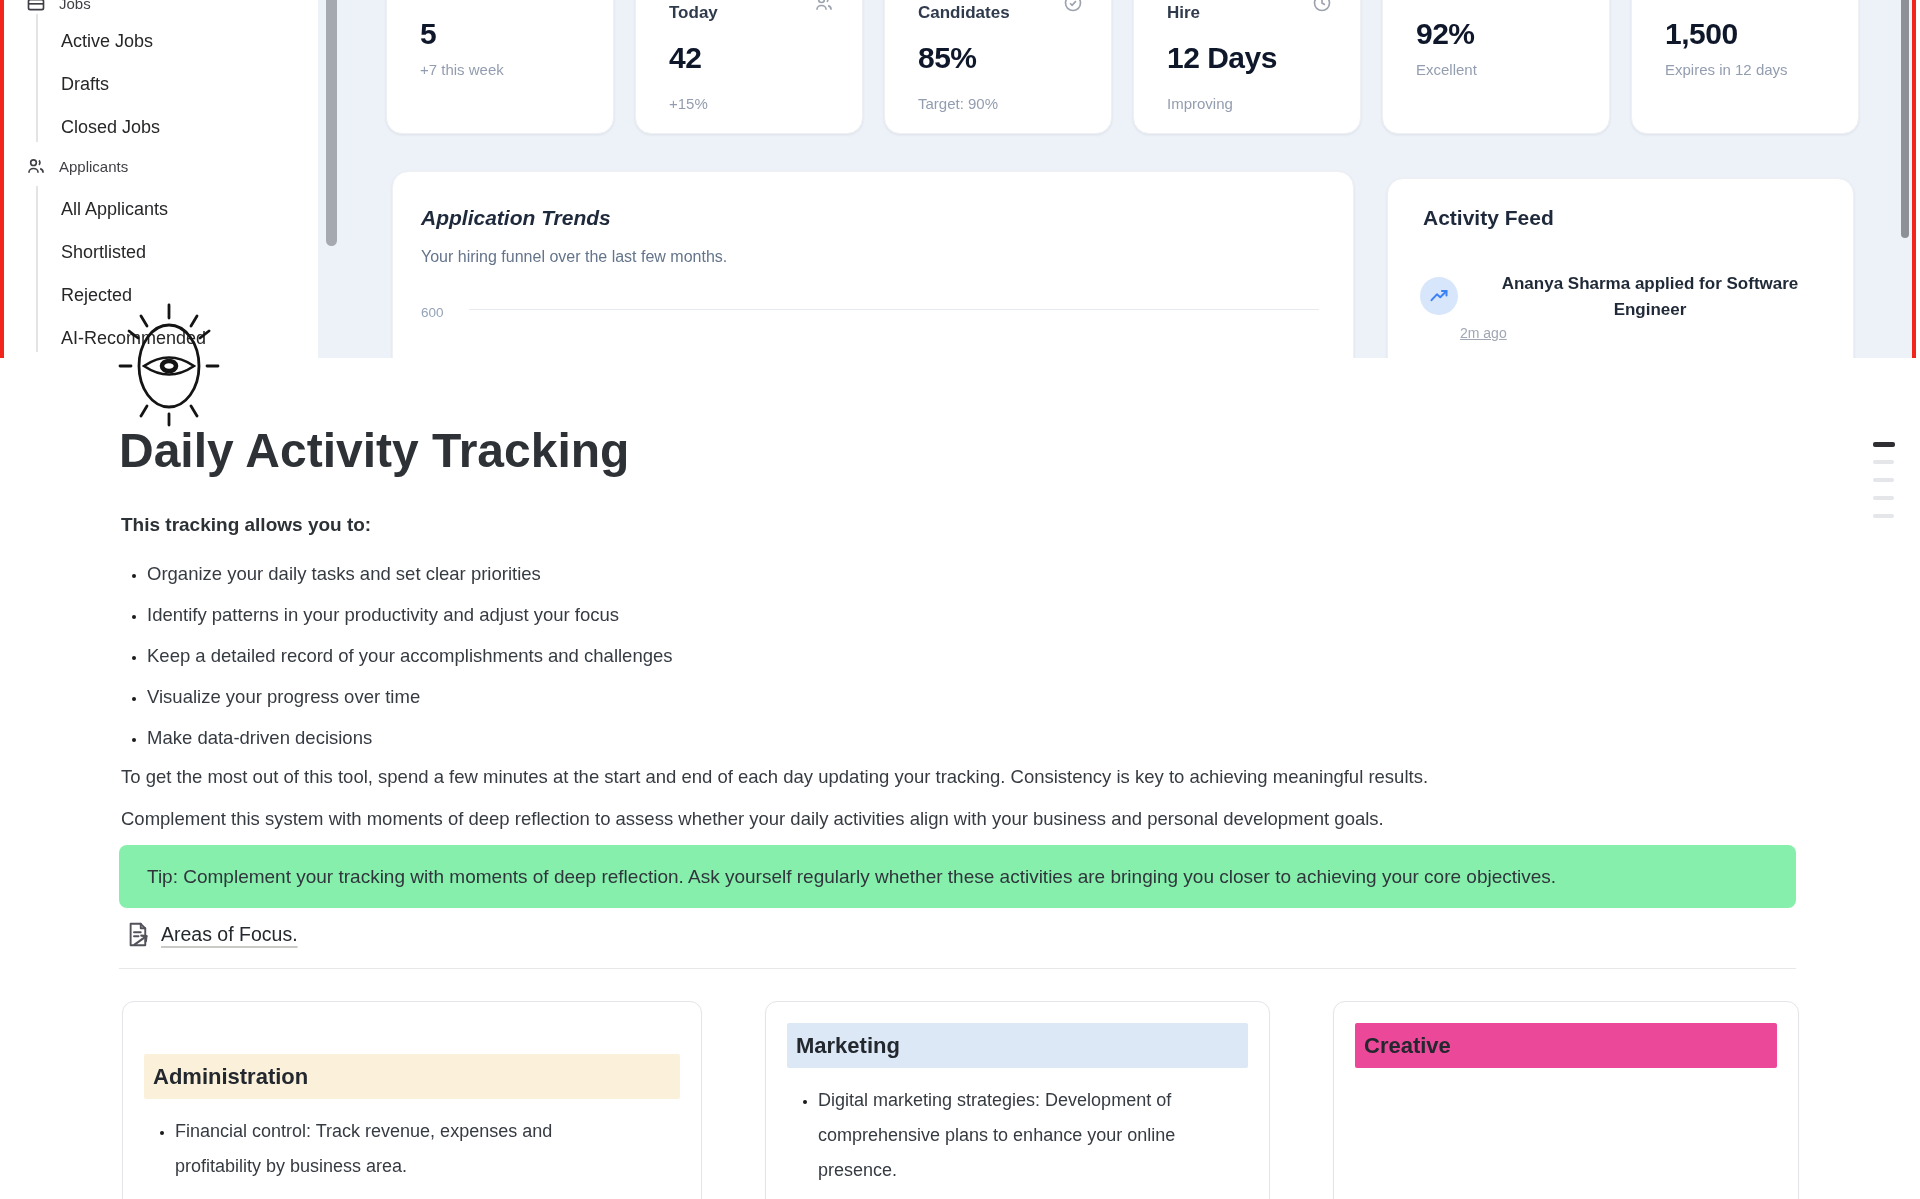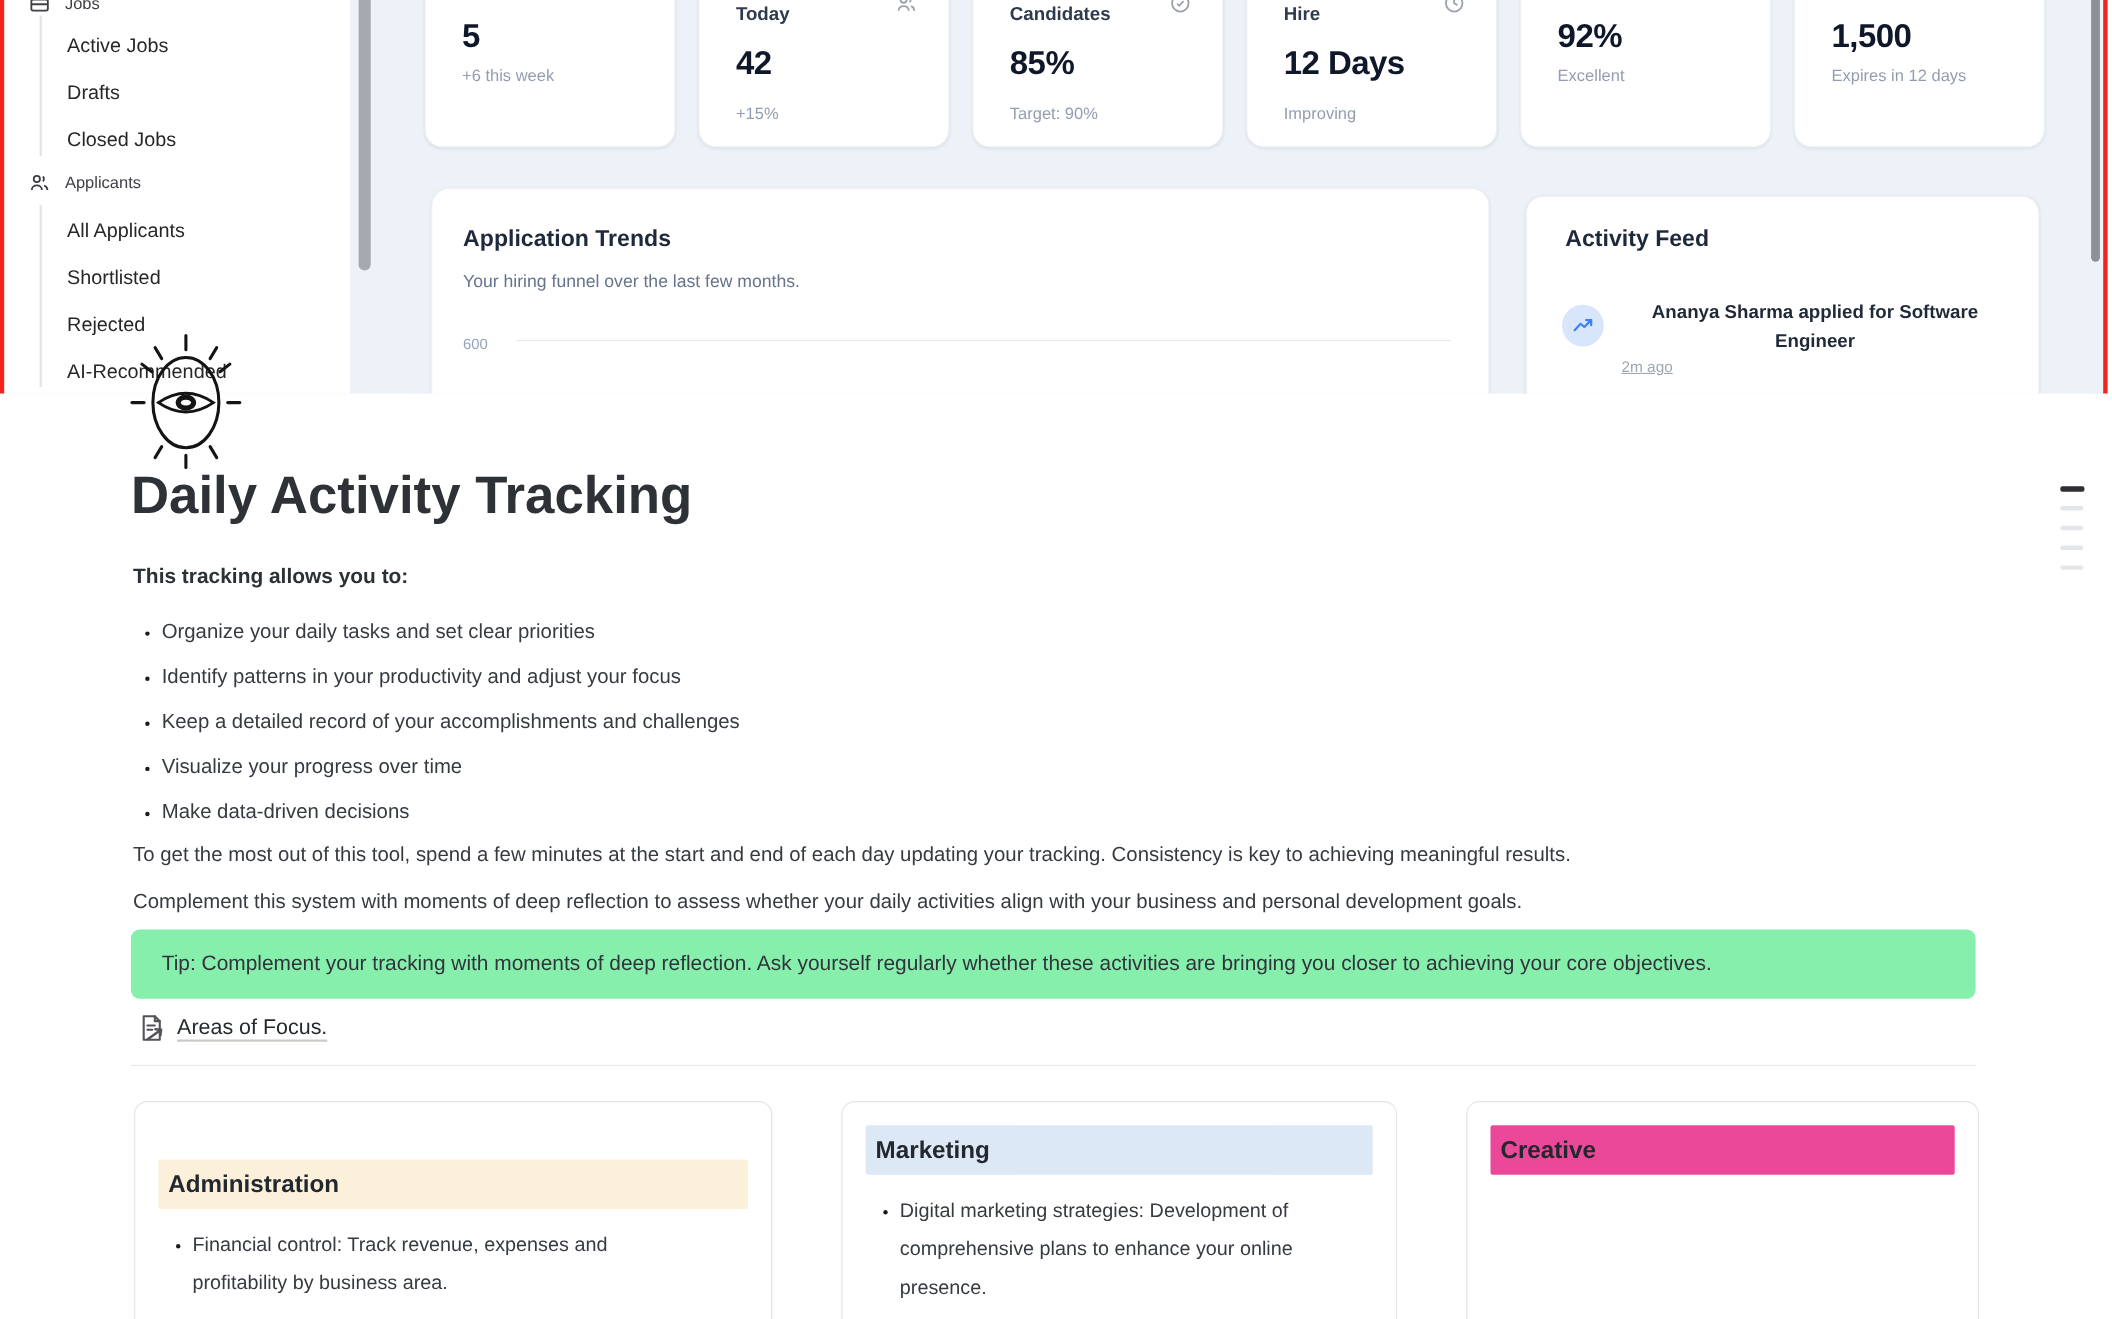--- a/index.html
+++ b/index.html
@@ -121,21 +121,21 @@
       </div>
       <div class="srow" style="left:57px;top:328px;">
         <span class="child-label">AI-Recommended</span>
       </div>
 
       <div class="side-scroll"></div>
     </aside>
 
     <div class="stat-card" style="left:386px;">
       <div class="val val-top">5</div>
-      <div class="sub sub-top">+6 this week</div>
+      <div class="sub sub-top">+7 this week</div>
     </div>
 
     <div class="stat-card" style="left:635px;">
       <div class="lab">Today</div>
       <svg class="tr-icon" viewBox="0 0 24 24" fill="none" stroke="currentColor" stroke-width="2">
         <circle cx="9" cy="8" r="3.4"></circle>
           <path d="M3.5 20c0-3 2.5-5 5.5-5s5.5 2 5.5 5"></path>
         <path d="M15.5 5.4a3.4 3.4 0 0 1 0 5.2"></path>
           <path d="M17 15.2c2.1.6 3.5 2.3 3.5 4.8"></path>
       </svg>
@@ -167,36 +167,36 @@
       <div class="val val-top">92%</div>
       <div class="sub sub-top">Excellent</div>
     </div>
 
     <div class="stat-card" style="left:1631px;">
       <div class="val val-top">1,500</div>
       <div class="sub sub-top">Expires in 12 days</div>
     </div>
 
     <div class="panel" style="left:392px;top:171px;width:960px;height:230px;">
-      <div class="panel-title" style="left:28px;top:34px;">Application Trends</div>
+      <div class="panel-title" style="left:28px;top:34px;font-style:italic;">Application Trends</div>
       <div class="panel-sub" style="left:28px;top:76px;">Your hiring funnel over the last few months.</div>
       <div class="y-tick" style="left:28px;top:133px;">600</div>
       <div class="gridline" style="left:76px;top:137px;width:850px;"></div>
     </div>
 
     <div class="panel" style="left:1387px;top:178px;width:465px;height:230px;">
       <div class="panel-title" style="left:35px;top:27px;">Activity Feed</div>
       <div class="avatar" style="left: 32px; top: 98px; background: rgb(216, 230, 251);">
         <svg width="20" height="20" viewBox="0 0 24 24" fill="none" stroke="#3b82f6" stroke-width="2.4" stroke-linecap="round" stroke-linejoin="round">
           <polyline points="3,17 9.5,10 13.5,13.5 21,6"></polyline>
             <polyline points="15.5,6 21,6 21,11.5"></polyline>
         </svg>
       </div>
       <div class="feed-name" style="left:86px;top:92px;text-align:center;">Ananya Sharma applied for Software Engineer</div>
-      <div class="feed-time" style="left:86px;top:146px;text-decoration:underline;">2m ago</div>
+      <div class="feed-time" style="left:72px;top:146px;text-decoration:underline;">2m ago</div>
     </div>
 
     <div class="page-scroll"></div>
   </section>
 
   <section class="doc">
 
     <svg class="eye" viewBox="0 0 148 148" fill="none" stroke="#141414" stroke-width="2.8" stroke-linecap="round">
       <ellipse cx="75" cy="78" rx="30" ry="41"></ellipse>
       <path d="M50 78 Q75 61 100 78 Q75 95 50 78 Z" stroke-width="2.6"></path>

